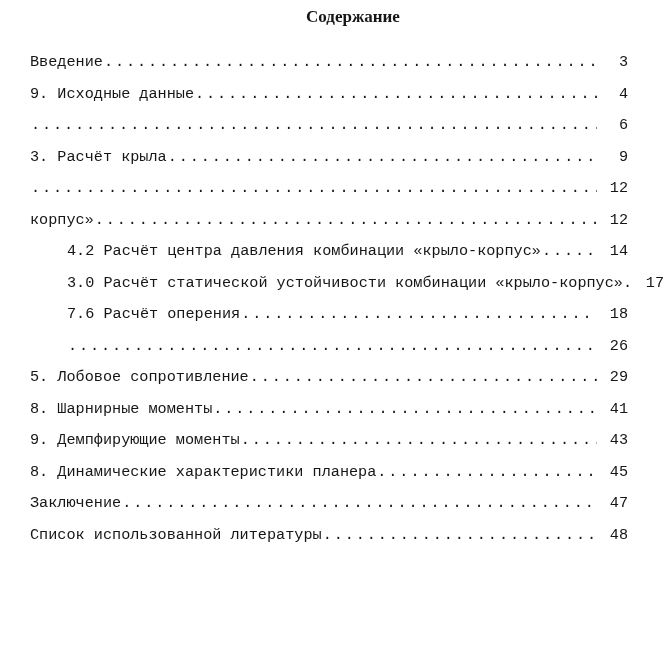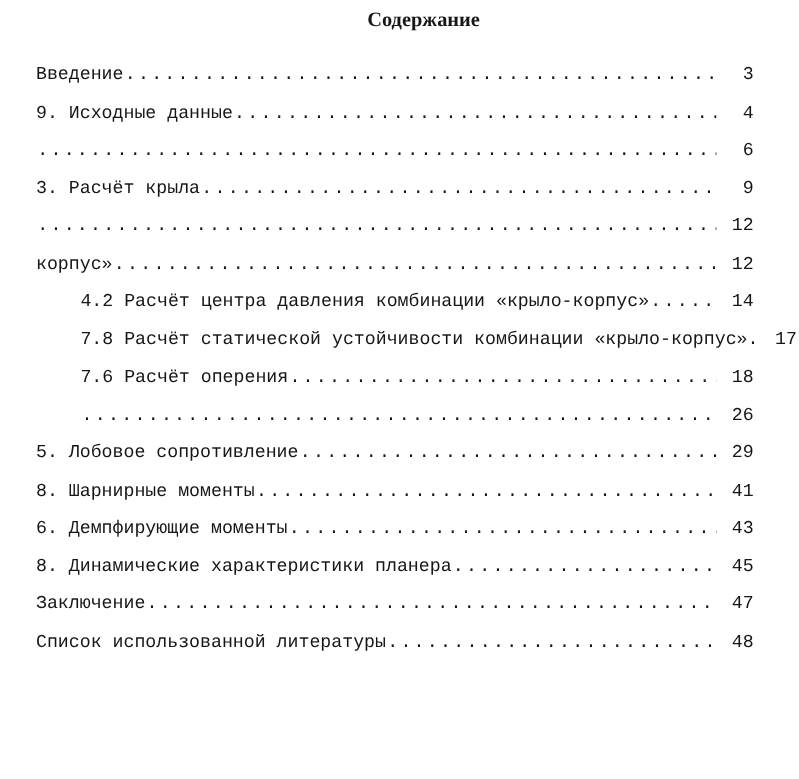--- a/index.html
+++ b/index.html
@@ -113,21 +113,21 @@
     <span class="page-num">12</span>
   </div>
 
   <div class="row indent">
     <span class="label">4.2 Расчёт центра давления комбинации «крыло-корпус»</span>
     <span class="leader">........................................................................................................................................................................................................</span>
     <span class="page-num">14</span>
   </div>
 
   <div class="row indent">
-    <span class="label">7.8 Расчёт статической устойчивости комбинации «крыло-корпус».</span>
+    <span class="label">3.0 Расчёт статической устойчивости комбинации «крыло-корпус».</span>
     <span class="leader no-dots"></span>
     <span class="page-num">17</span>
   </div>
 
   <div class="row indent">
     <span class="label">7.6 Расчёт оперения</span>
     <span class="leader">........................................................................................................................................................................................................</span>
     <span class="page-num">18</span>
   </div>
 
@@ -142,21 +142,21 @@
     <span class="page-num">29</span>
   </div>
 
   <div class="row">
     <span class="label">8. Шарнирные моменты</span>
     <span class="leader">........................................................................................................................................................................................................</span>
     <span class="page-num">41</span>
   </div>
 
   <div class="row">
-    <span class="label">6. Демпфирующие моменты</span>
+    <span class="label">9. Демпфирующие моменты</span>
     <span class="leader">........................................................................................................................................................................................................</span>
     <span class="page-num">43</span>
   </div>
 
   <div class="row">
     <span class="label">8. Динамические характеристики планера</span>
     <span class="leader">........................................................................................................................................................................................................</span>
     <span class="page-num">45</span>
   </div>
 

